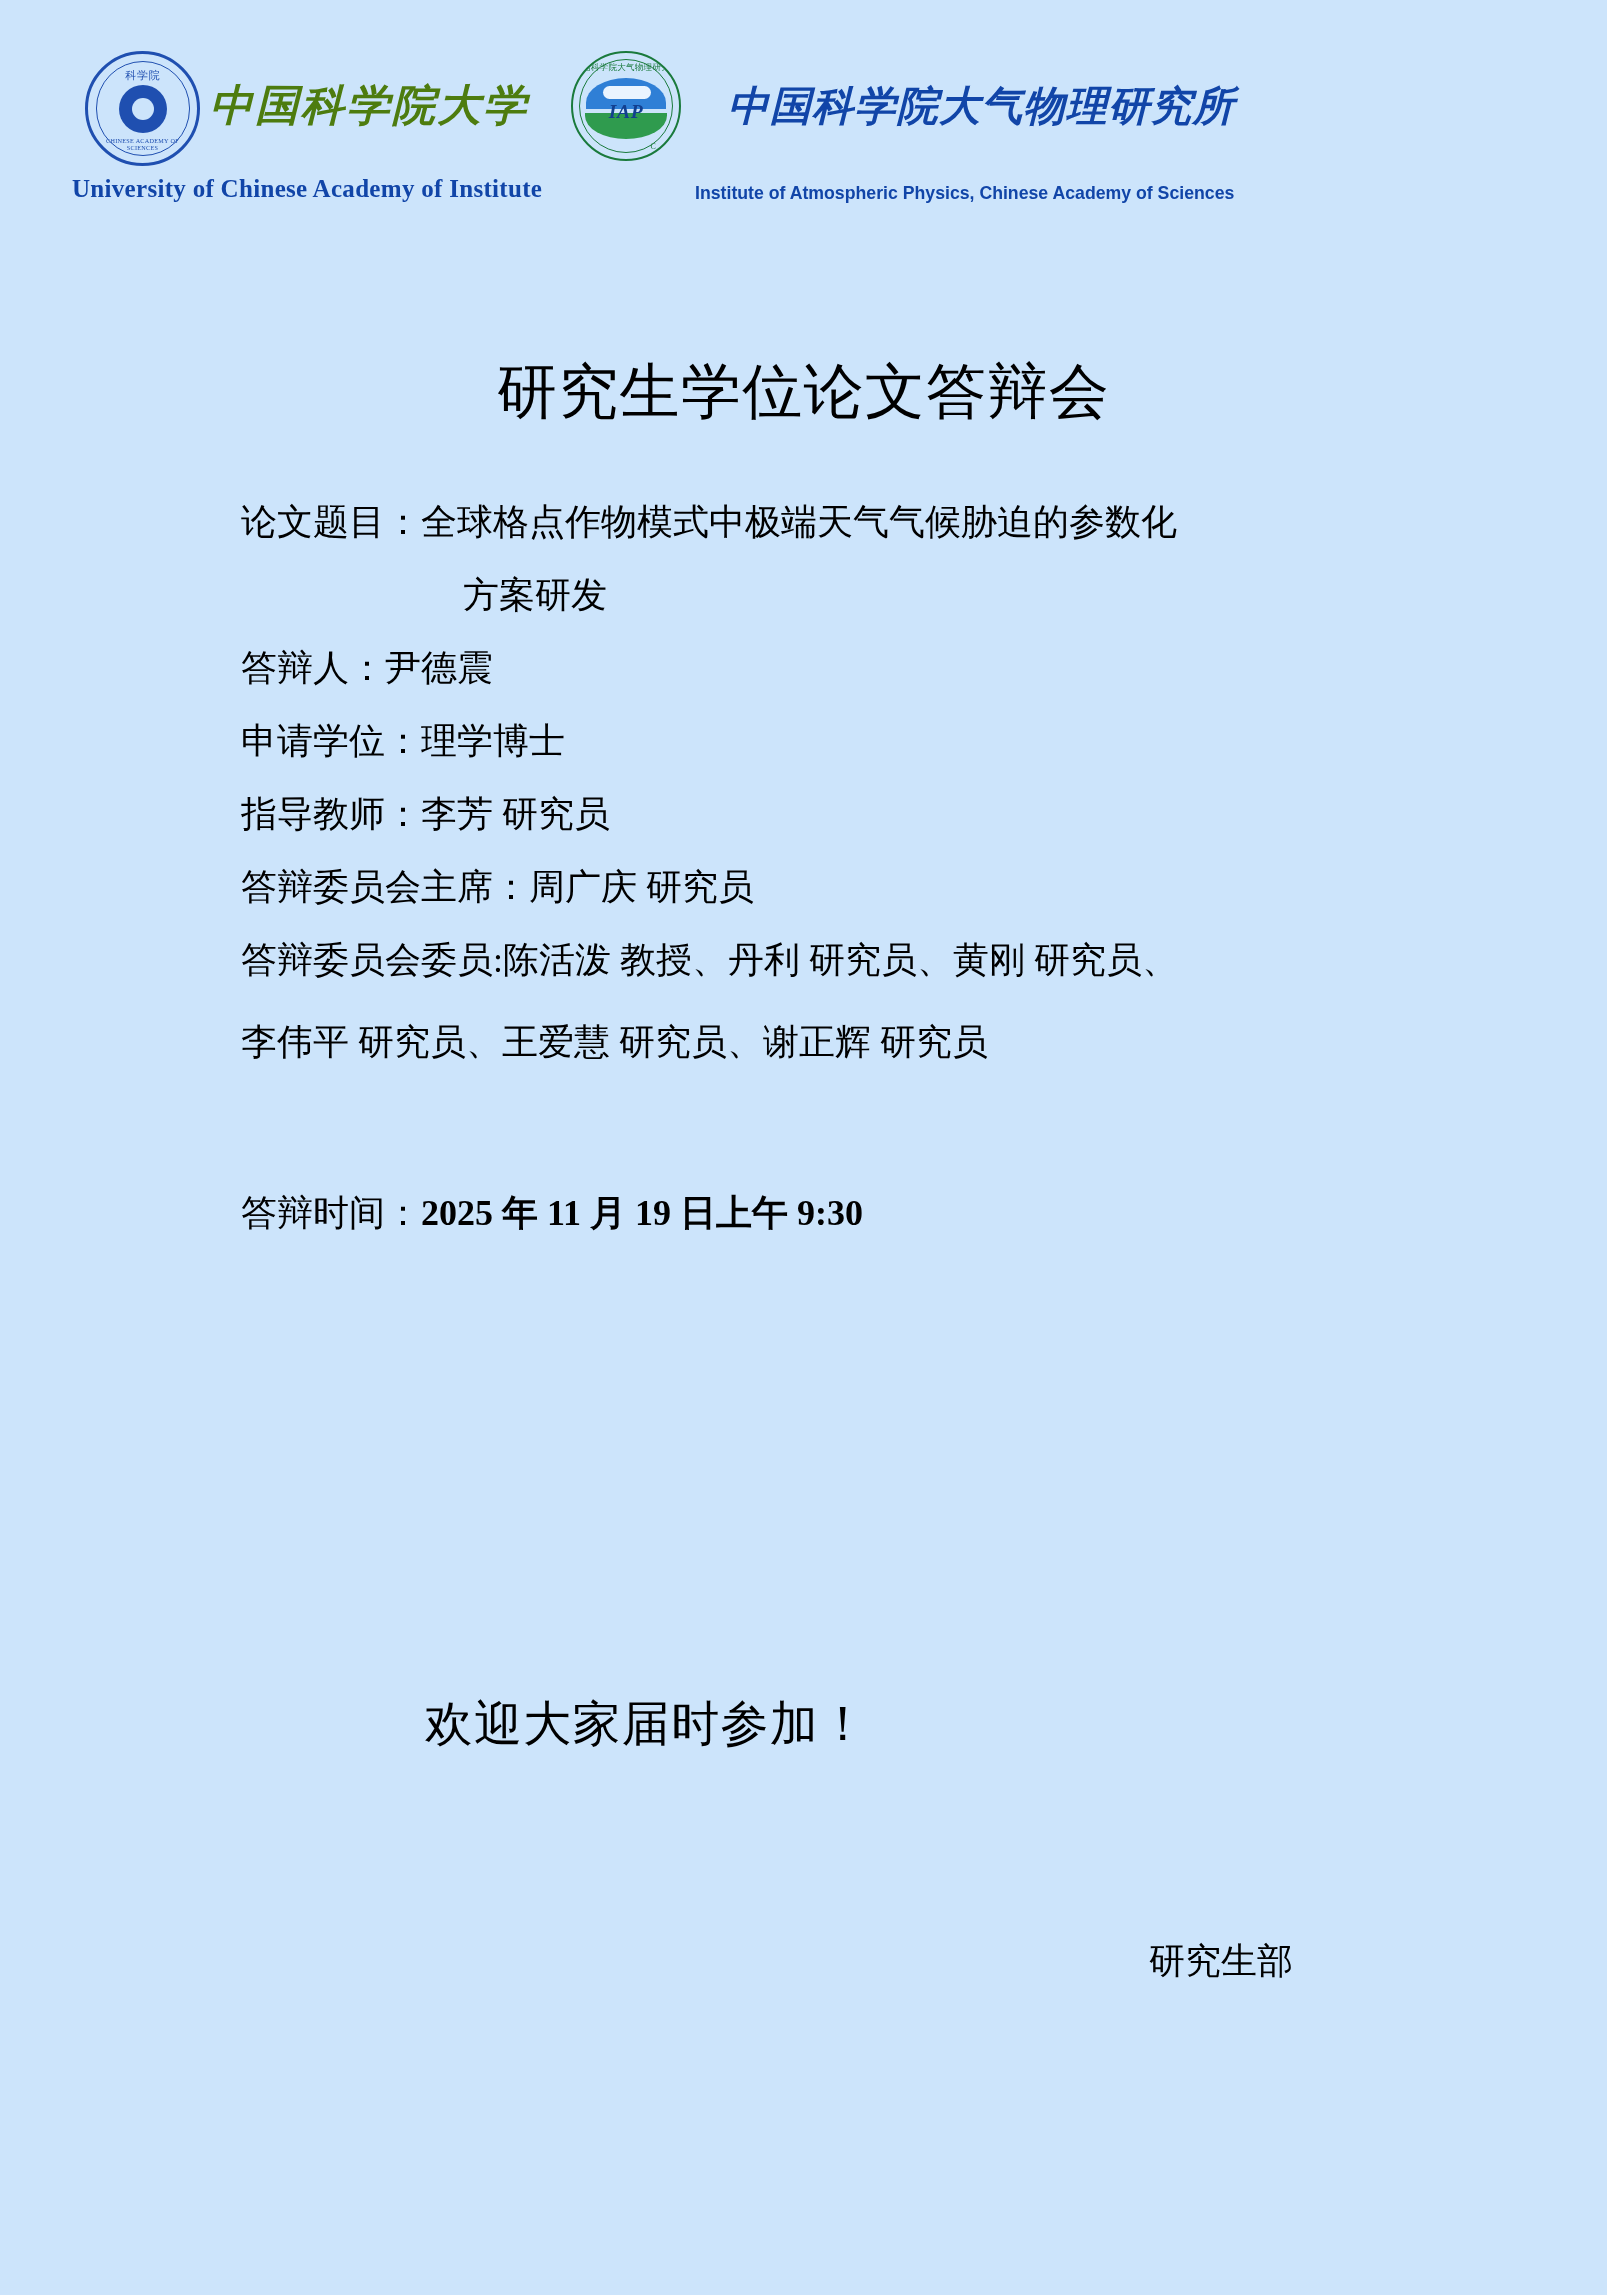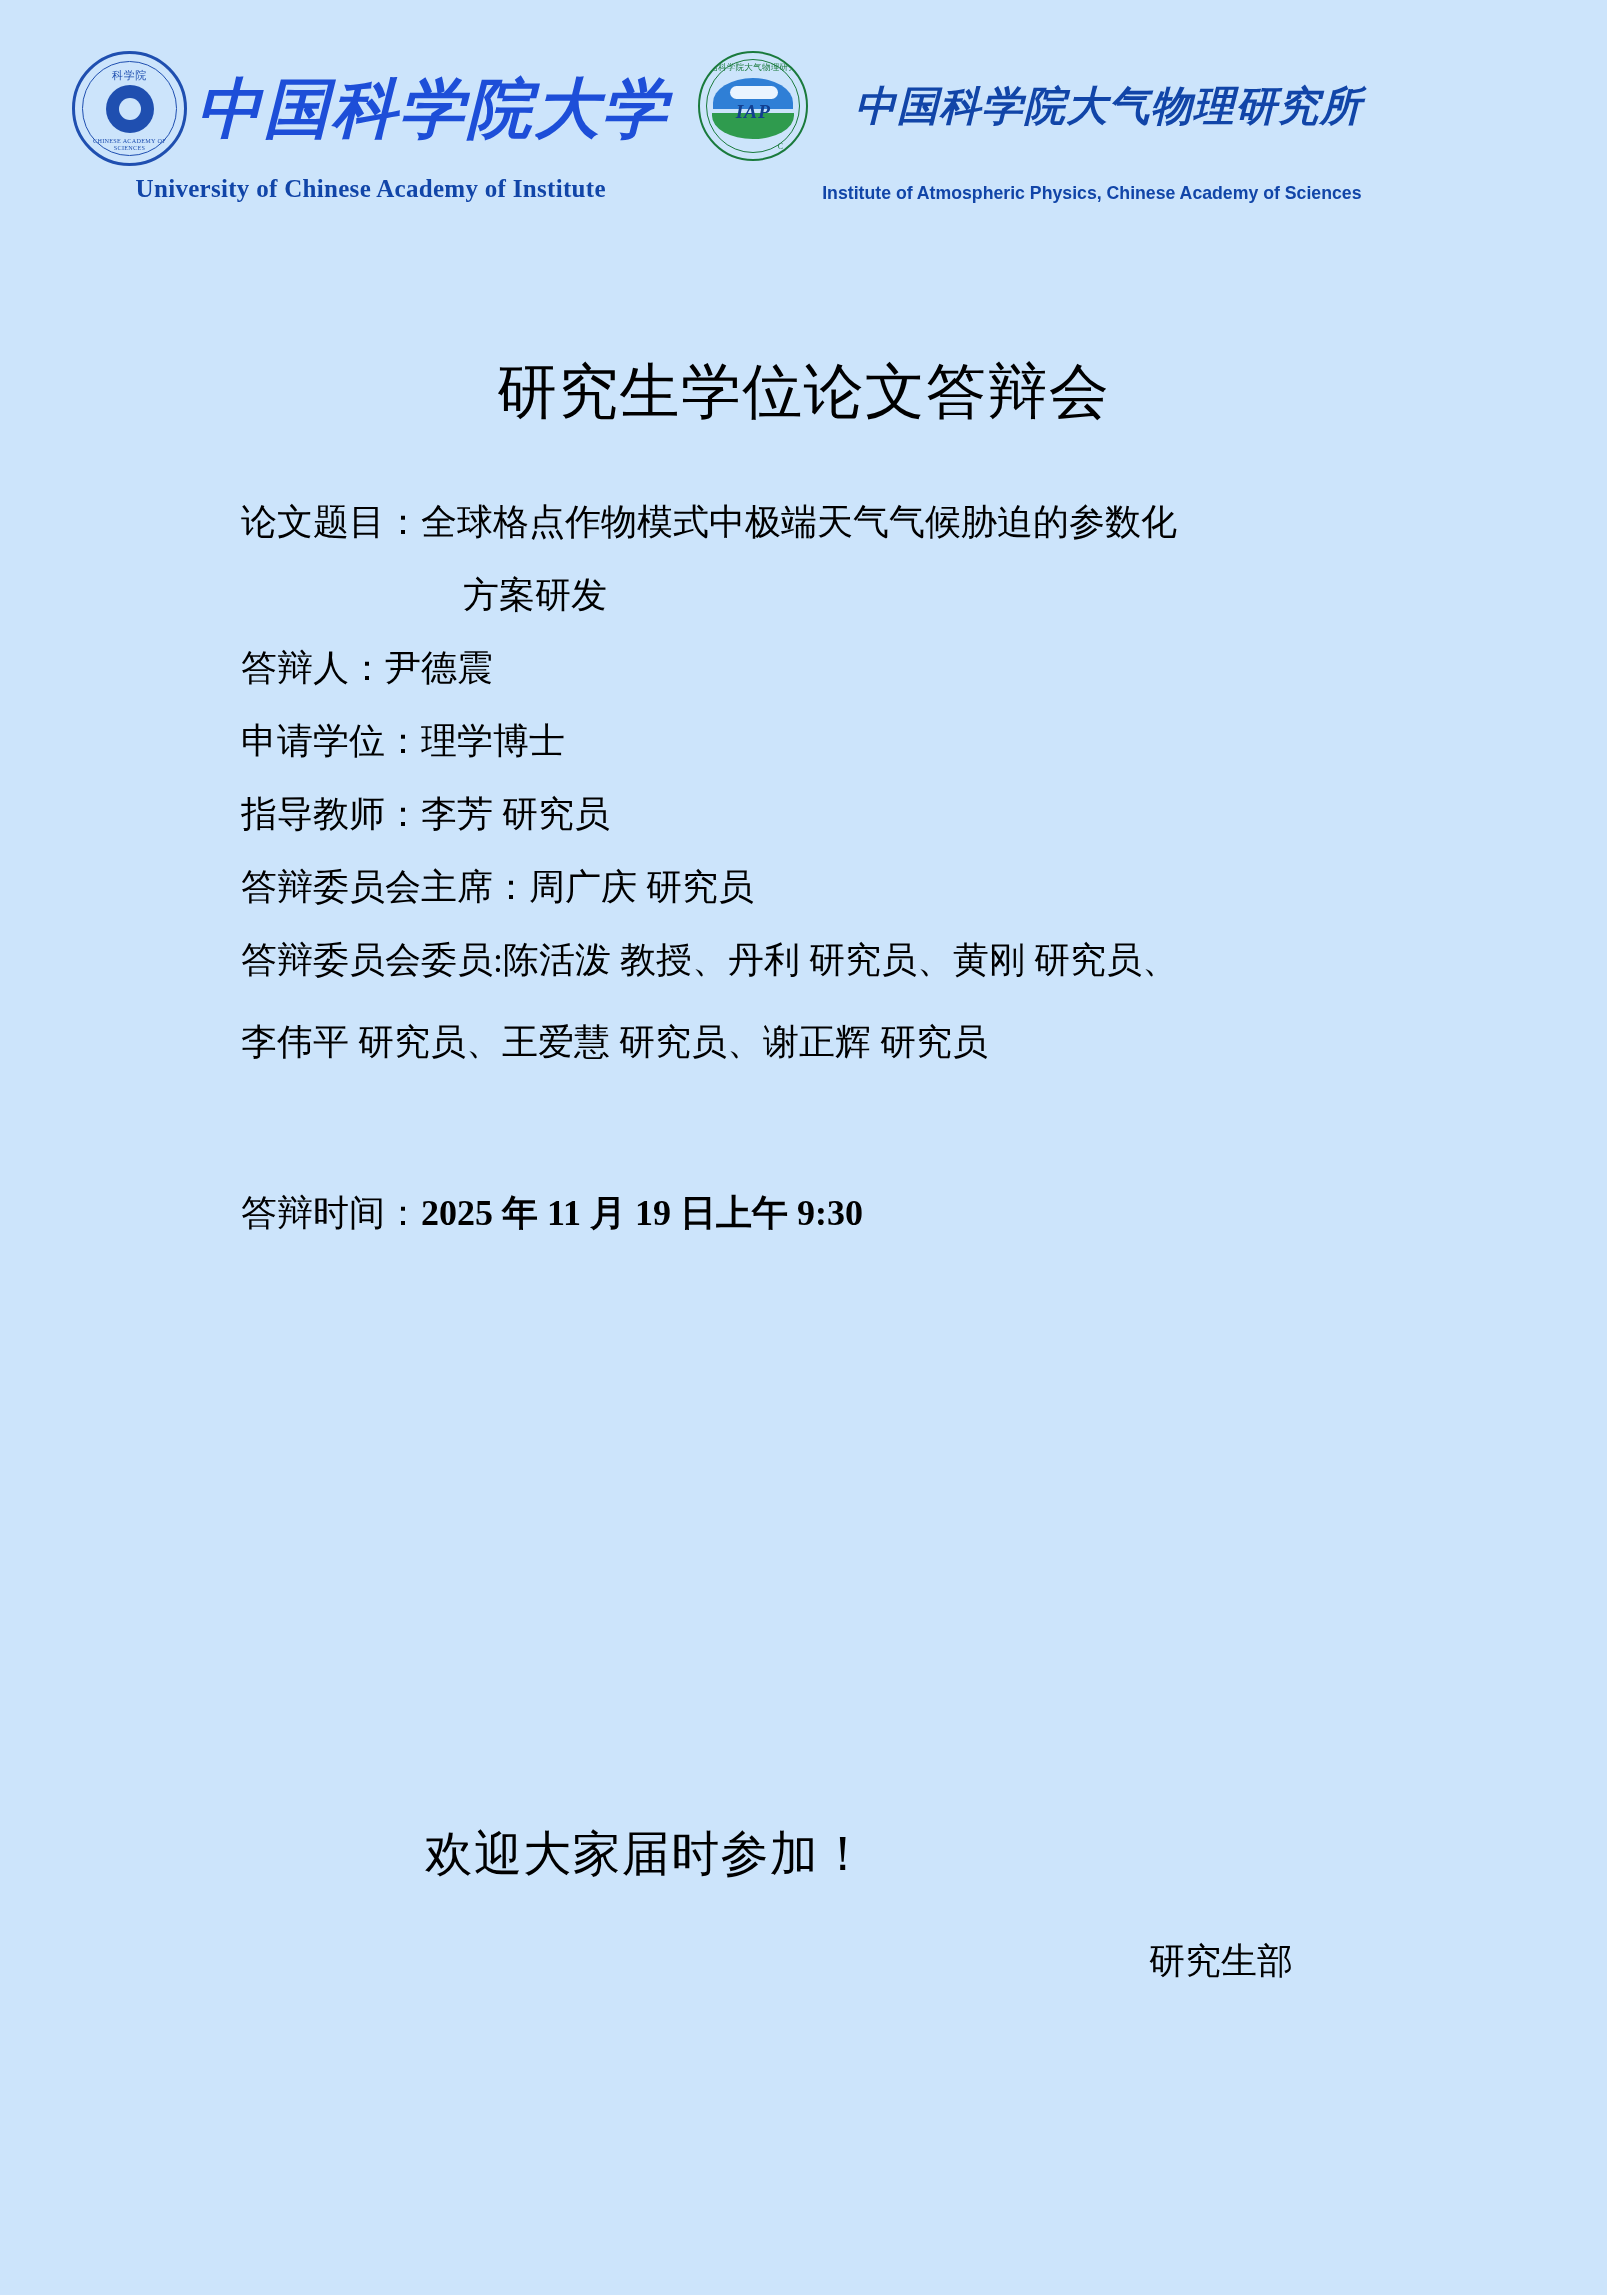--- a/index.html
+++ b/index.html
@@ -98,25 +98,25 @@
     position: absolute;
     left: 0; right: 0;
     bottom: 11.8px;
     text-align: center;
     font-size: 6.5px;
     color: #1f4fb0;
     letter-spacing: 0.3px;
     transform: scaleX(.95);
   }
   .ucas-cn {
-    font-family: Liberation Sans, sans-serif;
-    font-size: 65px;
+    font-family: Liberation Mono, monospace;
+    font-size: 43px;
     font-weight: 700;
     font-style: italic;
-    color: #1d4ed8;
+    color: #4d7c0f;
     letter-spacing: 2.6px;
     line-height: 1;
     margin-left: 9.2px;
     white-space: nowrap;
   }
   .ucas-en {
     font-family: "Liberation Serif", serif;
     font-size: 25px;
     font-weight: 700;
     color: #1145a8;
@@ -268,21 +268,21 @@
   }
   .bold-num {
     font-weight: 700;
   }
   .line.time, .line.place {
     margin-bottom: 37px;
   }
 
   .welcome {
     position: absolute;
-    top: 1822px;
+    top: 1692px;
     left: 0;
     width: 1607px;
     text-align: center;
     font-size: 48px;
     font-family: "Liberation Sans", sans-serif;
     letter-spacing: 1.3px;
   }
   .welcome-inner {
     display: inline-block;
     transform: translateX(-157px);

